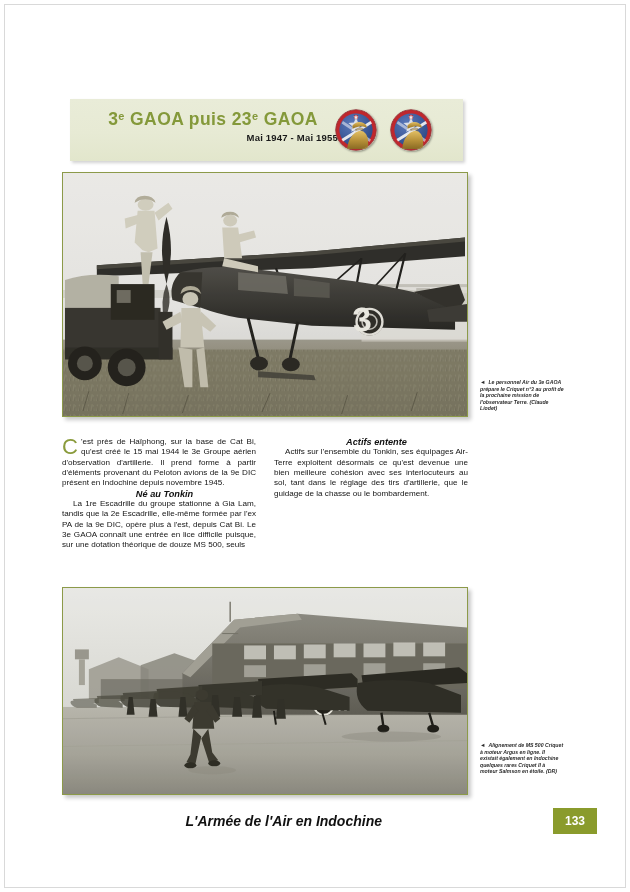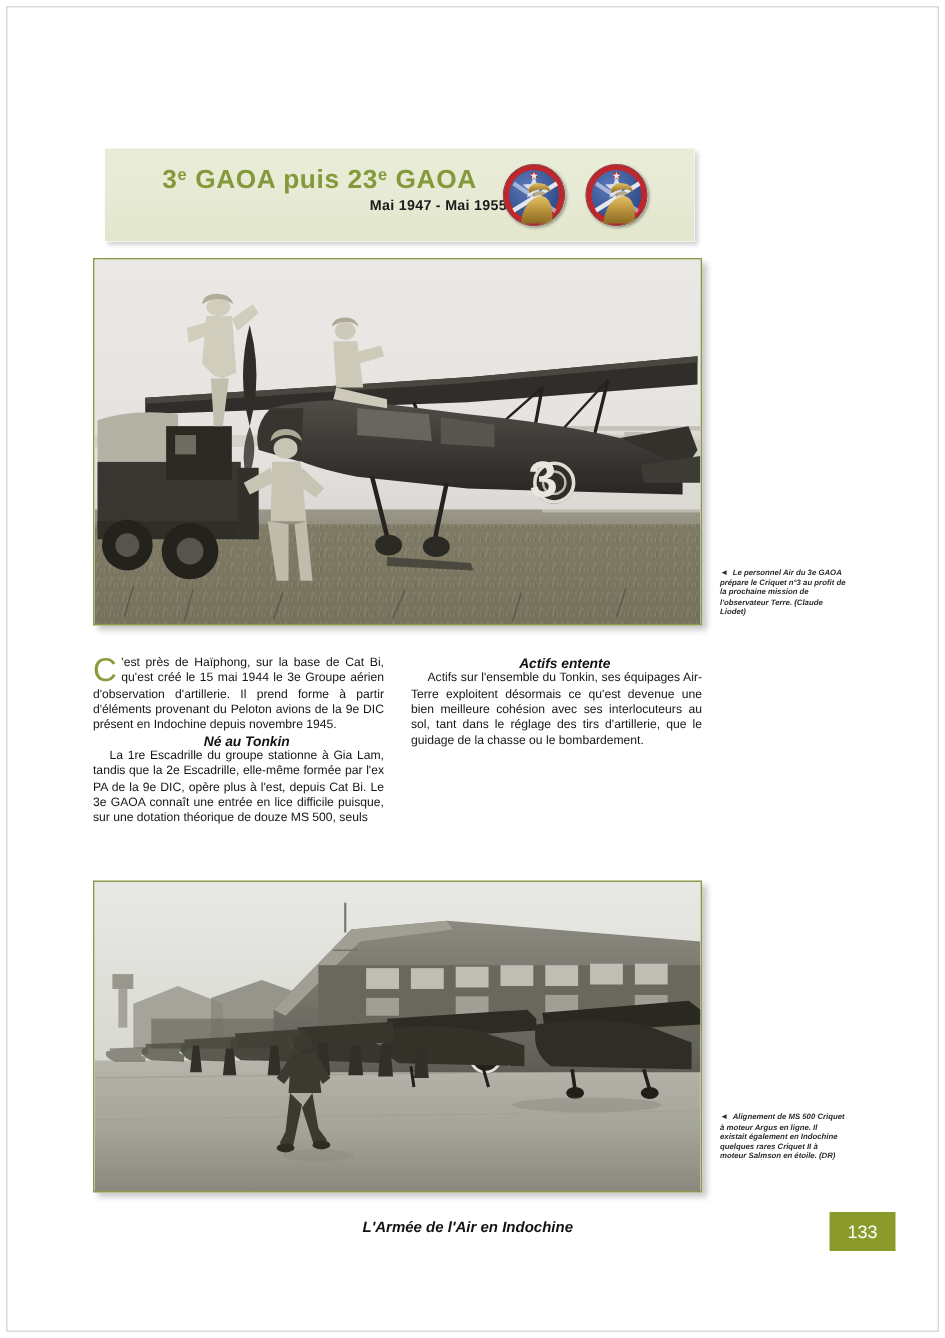--- a/index.html
+++ b/index.html
@@ -154,35 +154,35 @@
     margin-right: 3px;
     color: #2b2b2b;
     font-style: normal;
     font-size: 5.5px;
   }
 
   
   #footer-title {
     position: absolute;
     right: 125px; top: 813px;
-    font-size: 10px;
+    font-size: 14px;
     font-weight: bold;
     font-style: italic;
     color: #111111;
     white-space: nowrap;
     text-align: right;
   }
   #page-number {
     position: absolute;
     left: 553px; top: 808px;
     width: 44px; height: 26px;
     background: #8a9b2c;
     color: #ffffff;
     font-size: 12px;
-    font-weight: normal;
+    font-weight: bold;
     display: flex;
     align-items: center;
     justify-content: center;
     box-sizing: border-box;
   }
 </style>
 </head>
 <body>
 
 <div id="page">

